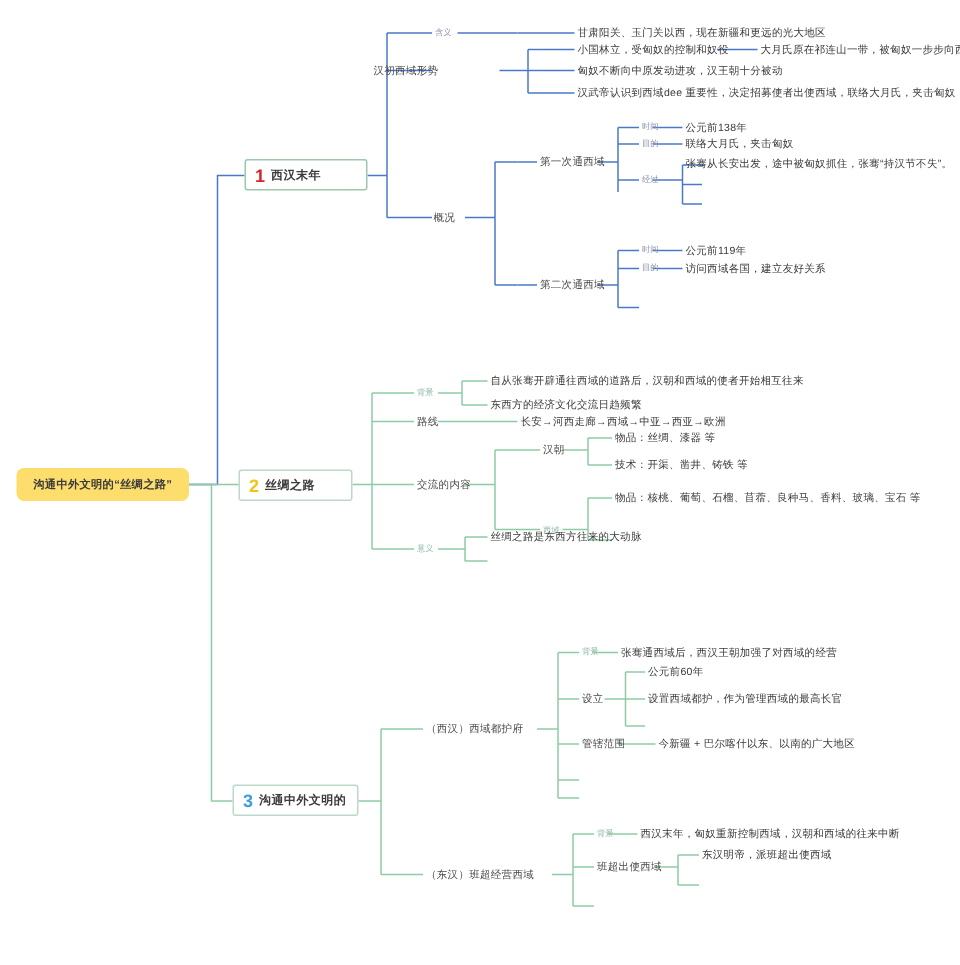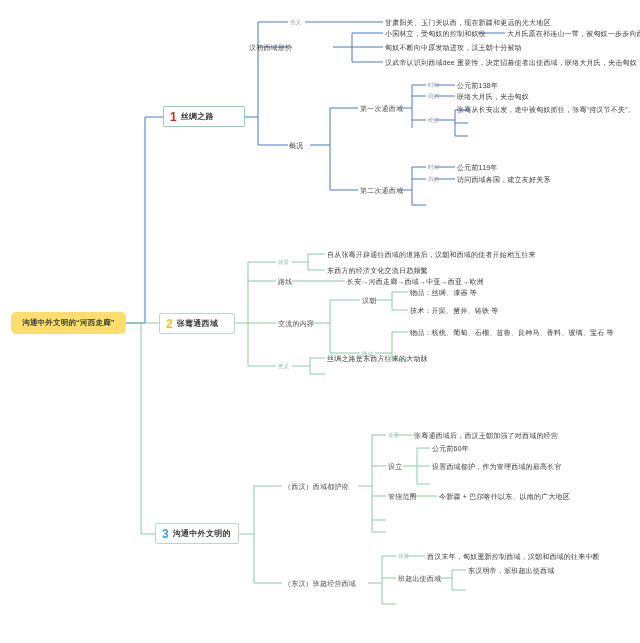--- a/index.html
+++ b/index.html
@@ -205,25 +205,25 @@
       <path d="M382 578 L396 578"></path>
       <path d="M382 604 L396 604"></path>
       <path d="M405 556 L425 556"></path>
       <path d="M437 578 L452 578"></path>
       <path d="M452 570 L452 590"></path>
       <path d="M452 570 L466 570"></path>
       <path d="M452 590 L466 590"></path>
     </g>
   </svg>
 
-  <div class="root">沟通中外文明的“河西走廊”</div>
+  <div class="root">沟通中外文明的“丝绸之路”</div>
 
   <div class="branch" id="branch1">
     <span class="num">1</span>
-    <span class="btxt">丝绸之路</span>
+    <span class="btxt">西汉末年</span>
   </div>
 
   <div class="node tiny" style="left:290px;top:18px;">含义</div>
   <div class="node" style="left:385px;top:18px;">甘肃阳关、玉门关以西，现在新疆和更远的光大地区</div>
 
   <div class="node mid" style="left:249px;top:43px;">汉初西域形势</div>
   <div class="node" style="left:385px;top:29px;">小国林立，受匈奴的控制和奴役</div>
   <div class="node" style="left:507px;top:29px;">大月氏原在祁连山一带，被匈奴一步步向西驱赶</div>
   <div class="node" style="left:385px;top:43px;">匈奴不断向中原发动进攻，汉王朝十分被动</div>
   <div class="node" style="left:385px;top:58px;">汉武帝认识到西域dee 重要性，决定招募使者出使西域，联络大月氏，夹击匈奴</div>
@@ -239,21 +239,21 @@
   <div class="node" style="left:457px;top:105px;">张骞从长安出发，途中被匈奴抓住，张骞“持汉节不失”。</div>
 
   <div class="node mid" style="left:360px;top:186px;">第二次通西域</div>
   <div class="node tiny" style="left:428px;top:163px;">时间</div>
   <div class="node" style="left:457px;top:163px;">公元前119年</div>
   <div class="node tiny" style="left:428px;top:175px;">目的</div>
   <div class="node" style="left:457px;top:175px;">访问西域各国，建立友好关系</div>
 
   <div class="branch" id="branch2">
     <span class="num">2</span>
-    <span class="btxt">张骞通西域</span>
+    <span class="btxt">丝绸之路</span>
   </div>
 
   <div class="node tiny-g" style="left:278px;top:258px;">背景</div>
   <div class="node" style="left:327px;top:250px;">自从张骞开辟通往西域的道路后，汉朝和西域的使者开始相互往来</div>
   <div class="node" style="left:327px;top:266px;">东西方的经济文化交流日趋频繁</div>
 
   <div class="node mid" style="left:278px;top:277px;">路线</div>
   <div class="node" style="left:347px;top:277px;">长安→河西走廊→西域→中亚→西亚→欧洲</div>
 
   <div class="node mid" style="left:278px;top:319px;">交流的内容</div>

